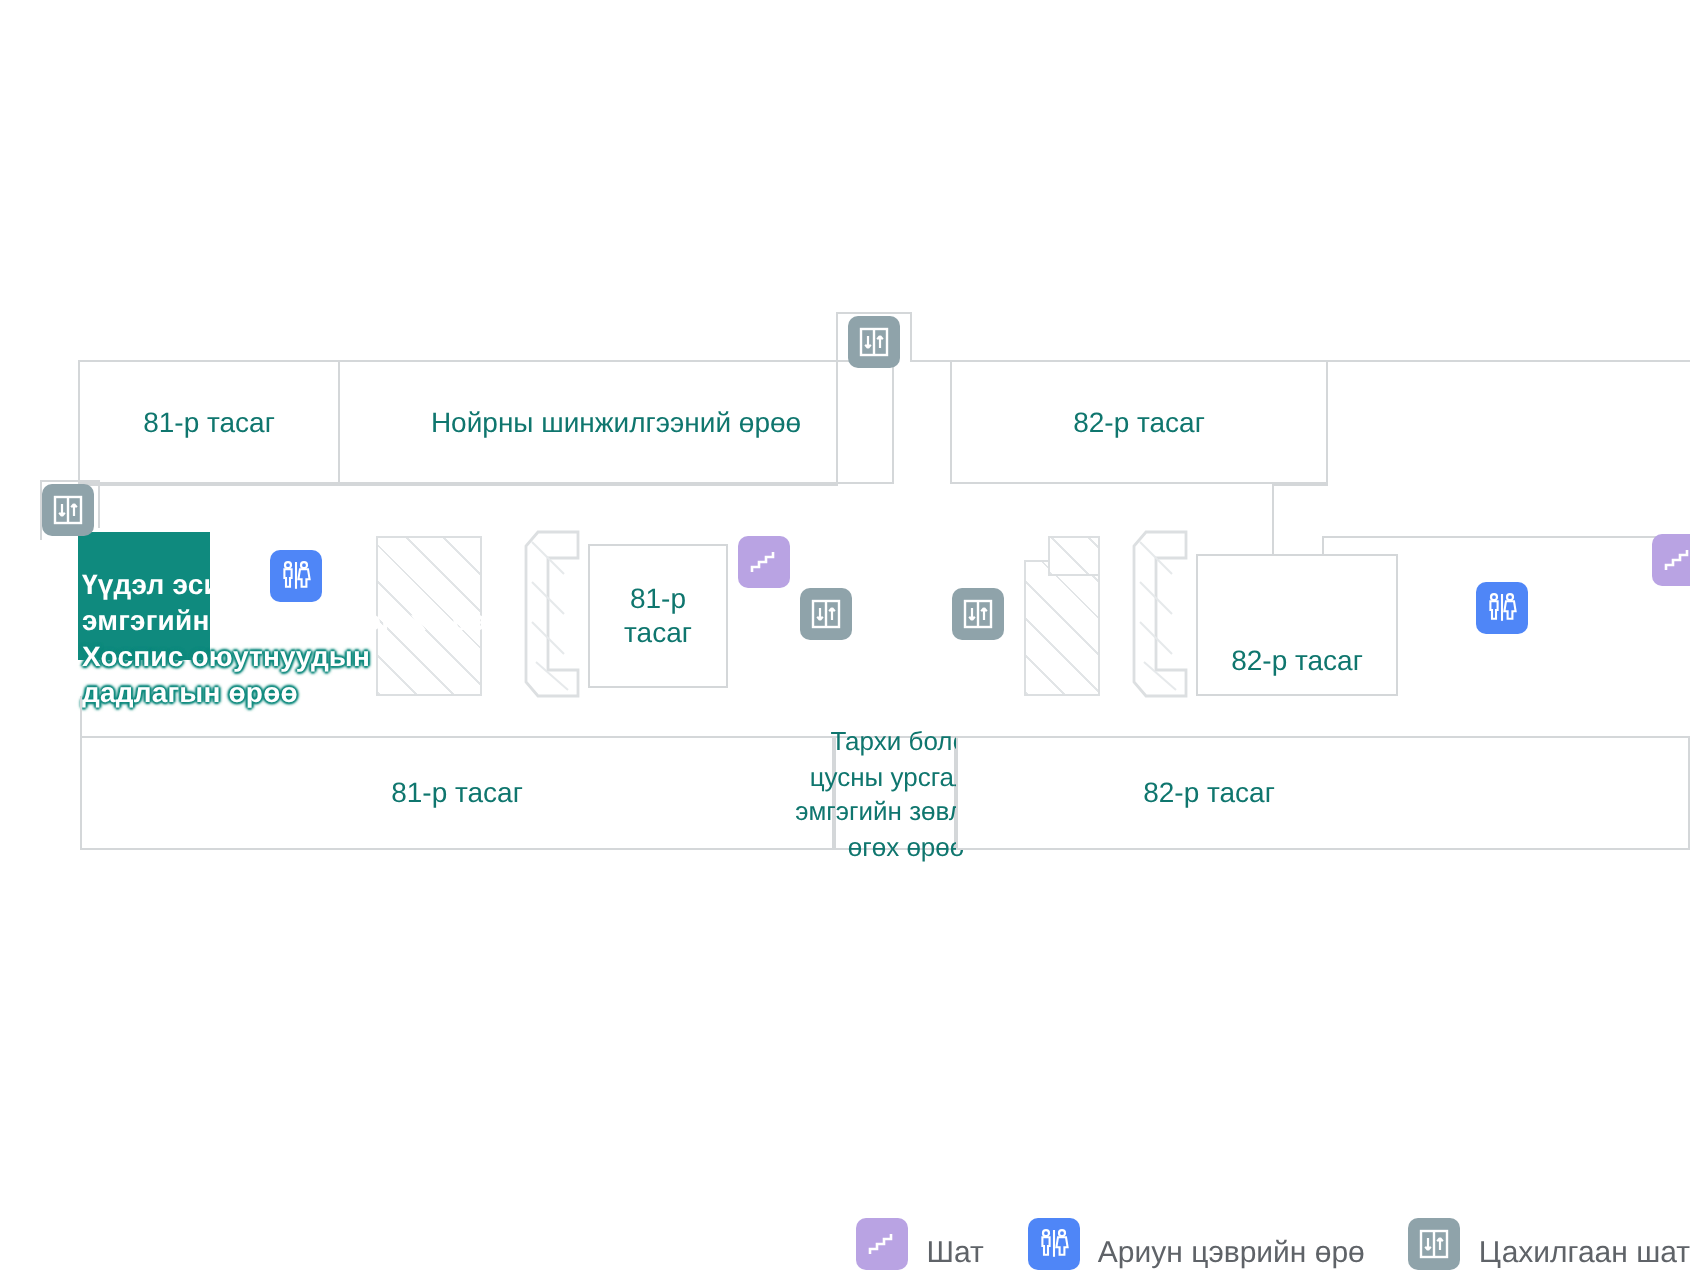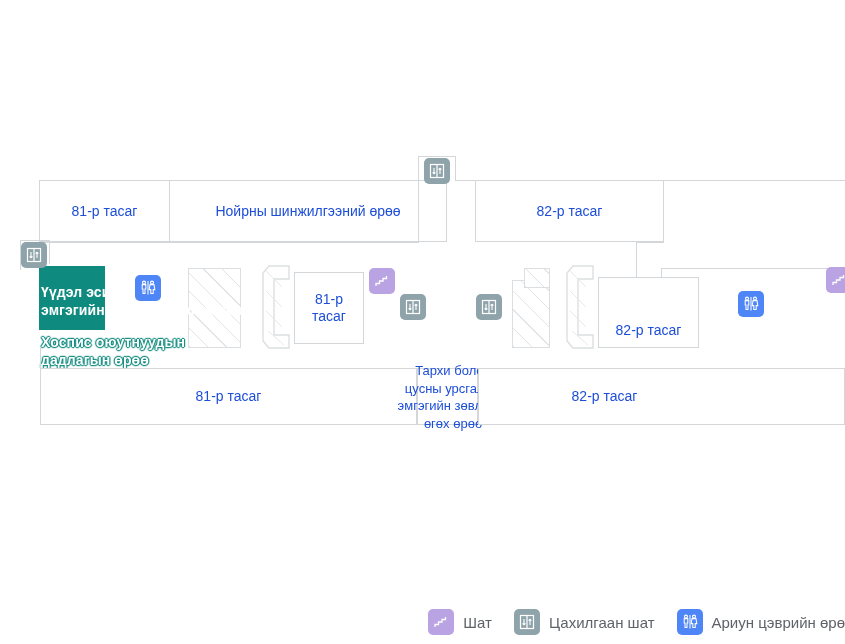--- a/index.html
+++ b/index.html
@@ -21,21 +21,21 @@
     width: 845px;
     height: 600px;
     overflow: hidden;
   }
   
   .room {
     position: absolute;
     box-sizing: border-box;
     border: 1px solid #d4d7d9;
     background: #ffffff;
-    color: #1d4ed8;
+    color: #0f766e;
     font-size: 14px;
     line-height: 17px;
     display: flex;
     align-items: center;
     justify-content: center;
     text-align: center;
   }
   .room-label {
     padding: 0 4px;
     white-space: pre-line;
@@ -107,21 +107,21 @@
     height: 44px;
     display: flex;
     align-items: center;
     justify-content: flex-end;
     background: #ffffff;
     padding-right: 0;
     box-sizing: border-box;
   }
   .legend-item {
     display: flex;
-    align-items: center;
+    align-items: flex-end;
     margin-right: 22px;
     white-space: nowrap;
   }
   .legend-item:last-child { margin-right: 0; }
   .legend-ico {
     width: 26px;
     height: 26px;
     border-radius: 5px;
     display: flex;
     align-items: center;
@@ -193,21 +193,21 @@
       <path d="M4 6 L20 22 M4 26 L20 42 M4 46 L20 62 M6 66 L22 80" stroke="#e6e9eb" stroke-width="1"></path>
     </svg>
 
     <div class="room" style="left:598px; top:277px; width:101px; height:71px; align-items:flex-end;">
       <span class="room-label" style="padding-bottom:8px;">82-р тасаг</span>
     </div>
 
     <div class="highlight" style="left:39px; top:266px; width:66px; height:64px;"></div>
     <div class="hl-text" style="left:41px; top:283px; width:215px;">Үүдэл эсийн
 эмгэгийн дадлагын өгөх өрөө</div>
-    <div class="hl-text second" style="left:41px; top:333px; width:160px;">Хоспис оюутнуудын
+    <div class="hl-text second" style="left:41px; top:319px; width:160px;">Хоспис оюутнуудын
 дадлагын өрөө</div>
 
     <div class="room" style="left:40px; top:368px; width:377px; height:57px;">
       <span class="room-label">81-р тасаг</span>
     </div>
     <div class="room" style="left:417px; top:368px; width:61px; height:57px;">
       <span class="room-label" style="position:absolute; left:-58px; top:-7px; width:178px; font-size:13px; line-height:17.5px;">Тархи болон
 цусны урсгалын
 эмгэгийн зөвлөгөө
 өгөх өрөө</span>
@@ -290,42 +290,42 @@
 
   <div class="legend">
 
     <div class="legend-item">
       <span class="legend-ico poi-stairs">
         <svg width="16" height="16" viewBox="0 0 16 16" aria-hidden="true">
           <path d="M2 13 L2 10.5 L5.5 10.5 L5.5 8 L9 8 L9 5.5 L12.5 5.5 L12.5 3" fill="none" stroke="#ffffff" stroke-width="1.3"></path>
         </svg>
       </span>
       <span class="legend-label">Шат</span>
-    </div>
-
-    <div class="legend-item">
-      <span class="legend-ico poi-elevator">
-        <svg width="16" height="16" viewBox="0 0 16 16" aria-hidden="true">
-          <rect x="1.5" y="1.5" width="13" height="13" fill="none" stroke="#ffffff" stroke-width="1.2"></rect>
-          <line x1="8" y1="1.5" x2="8" y2="14.5" stroke="#ffffff" stroke-width="1.2"></line>
-          <path d="M5 5 L5 11 M5 11 L3.6 9.4 M5 11 L6.4 9.4" stroke="#ffffff" stroke-width="1.1" fill="none"></path>
-          <path d="M11 11 L11 5 M11 5 L9.6 6.6 M11 5 L12.4 6.6" stroke="#ffffff" stroke-width="1.1" fill="none"></path>
-        </svg>
-      </span>
-      <span class="legend-label">Цахилгаан шат</span>
     </div>
 
     <div class="legend-item">
       <span class="legend-ico poi-wc">
         <svg width="18" height="18" viewBox="0 0 18 18" aria-hidden="true">
           <circle cx="5" cy="3.6" r="1.5" fill="none" stroke="#ffffff" stroke-width="1.1"></circle>
           <path d="M5 5.6 L3.2 5.6 L3.2 10 L4 10 L4 14.4 L6 14.4 L6 10 L6.8 10 L6.8 5.6 Z" fill="none" stroke="#ffffff" stroke-width="1.05"></path>
           <line x1="9" y1="2" x2="9" y2="15.4" stroke="#ffffff" stroke-width="1.05"></line>
           <circle cx="13" cy="3.6" r="1.5" fill="none" stroke="#ffffff" stroke-width="1.1"></circle>
           <path d="M13 5.6 L11 5.6 L10.2 10.6 L11.8 10.6 L11.8 14.4 L14.2 14.4 L14.2 10.6 L15.8 10.6 L15 5.6 Z" fill="none" stroke="#ffffff" stroke-width="1.05"></path>
         </svg>
       </span>
       <span class="legend-label">Ариун цэврийн өрө</span>
     </div>
 
+    <div class="legend-item">
+      <span class="legend-ico poi-elevator">
+        <svg width="16" height="16" viewBox="0 0 16 16" aria-hidden="true">
+          <rect x="1.5" y="1.5" width="13" height="13" fill="none" stroke="#ffffff" stroke-width="1.2"></rect>
+          <line x1="8" y1="1.5" x2="8" y2="14.5" stroke="#ffffff" stroke-width="1.2"></line>
+          <path d="M5 5 L5 11 M5 11 L3.6 9.4 M5 11 L6.4 9.4" stroke="#ffffff" stroke-width="1.1" fill="none"></path>
+          <path d="M11 11 L11 5 M11 5 L9.6 6.6 M11 5 L12.4 6.6" stroke="#ffffff" stroke-width="1.1" fill="none"></path>
+        </svg>
+      </span>
+      <span class="legend-label">Цахилгаан шат</span>
+    </div>
+
   </div>
 
 </div>
 
 </body></html>

